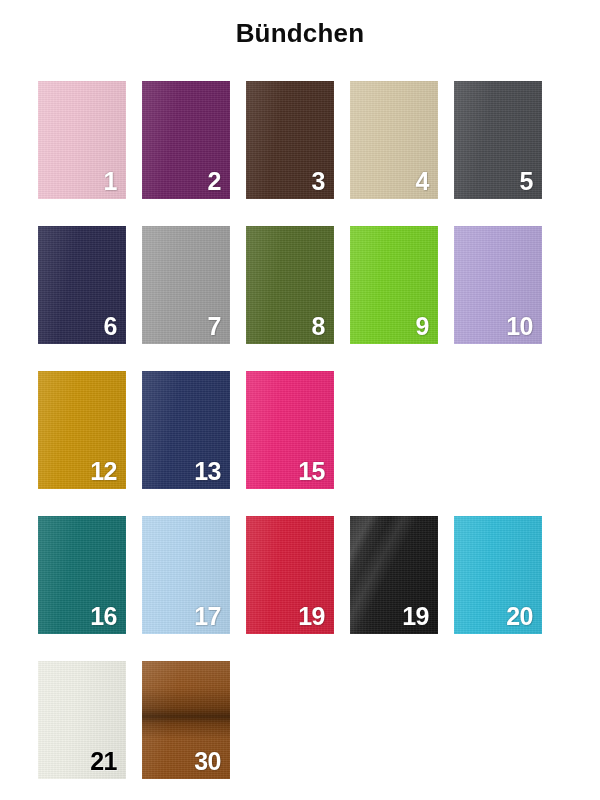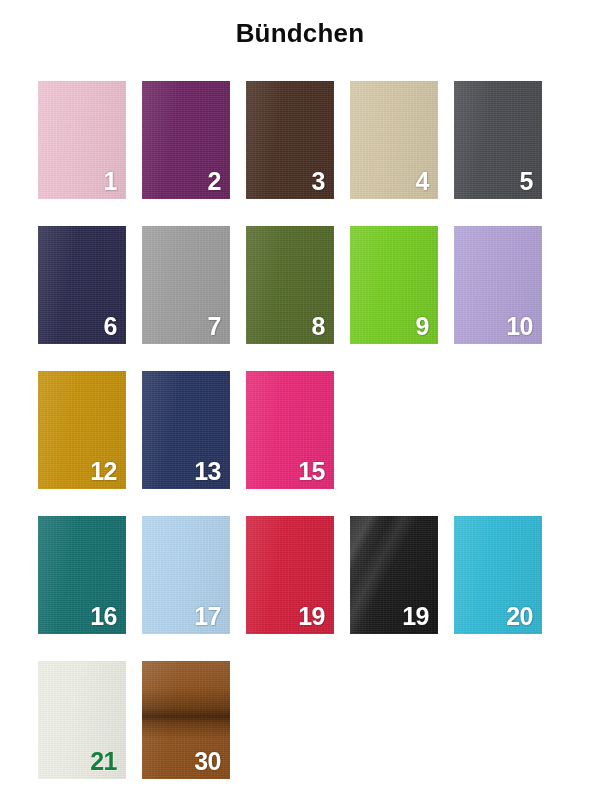--- a/index.html
+++ b/index.html
@@ -102,21 +102,21 @@
     font-size: 25px;
     font-weight: bold;
     line-height: 1;
     color: #ffffff;
     text-shadow:
        0 0 2px rgba(0,0,0,0.30),
        1px 1px 0 rgba(0,0,0,0.10);
     letter-spacing: -0.5px;
   }
   .swatch .num.dark {
-    color: #15803d;
+    color: #000000;
     text-shadow:
        0 0 2px rgba(255,255,255,0.55),
        1px 1px 0 rgba(255,255,255,0.35);
   }
 </style>
 </head>
 <body>
 
 <div class="page">
 

